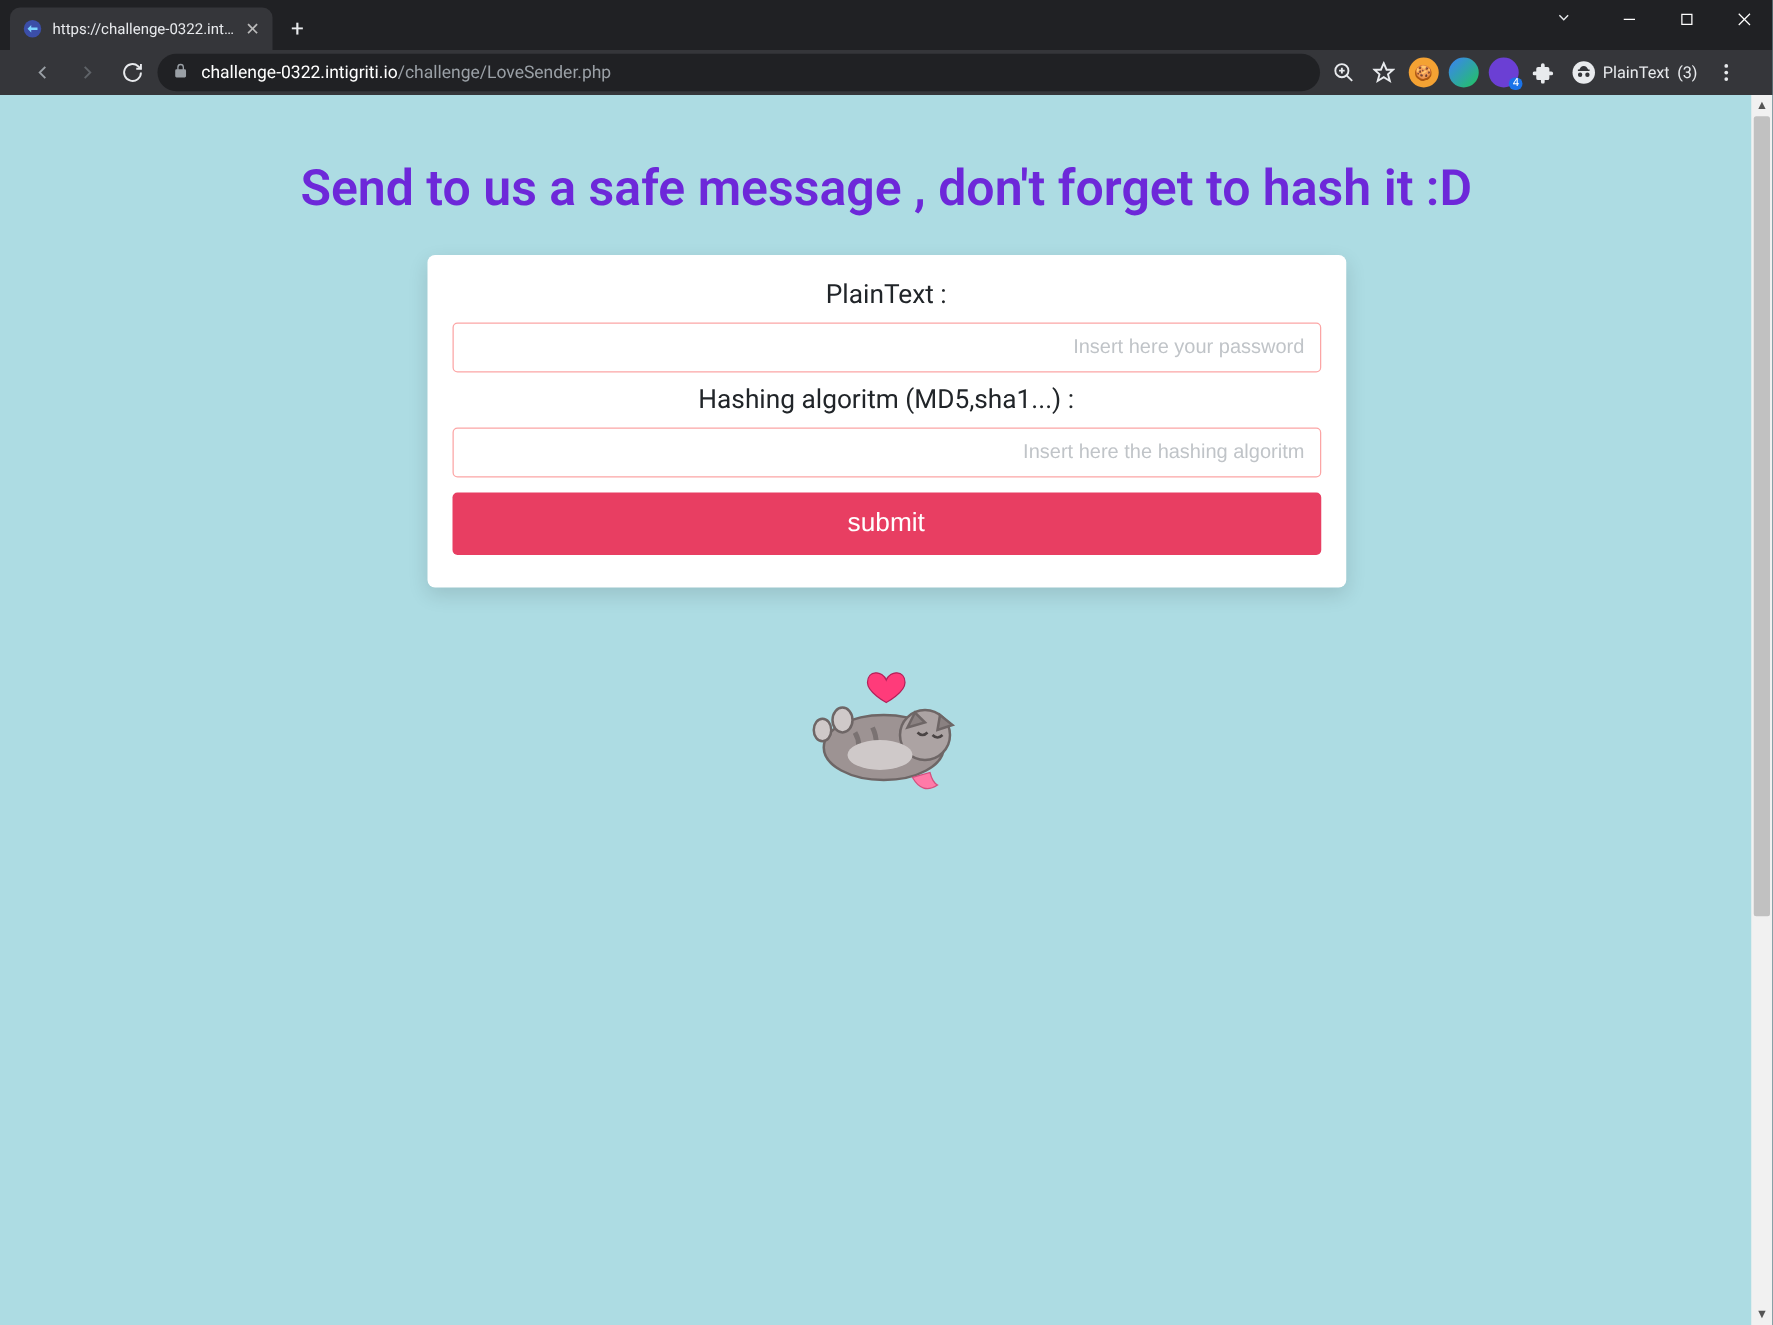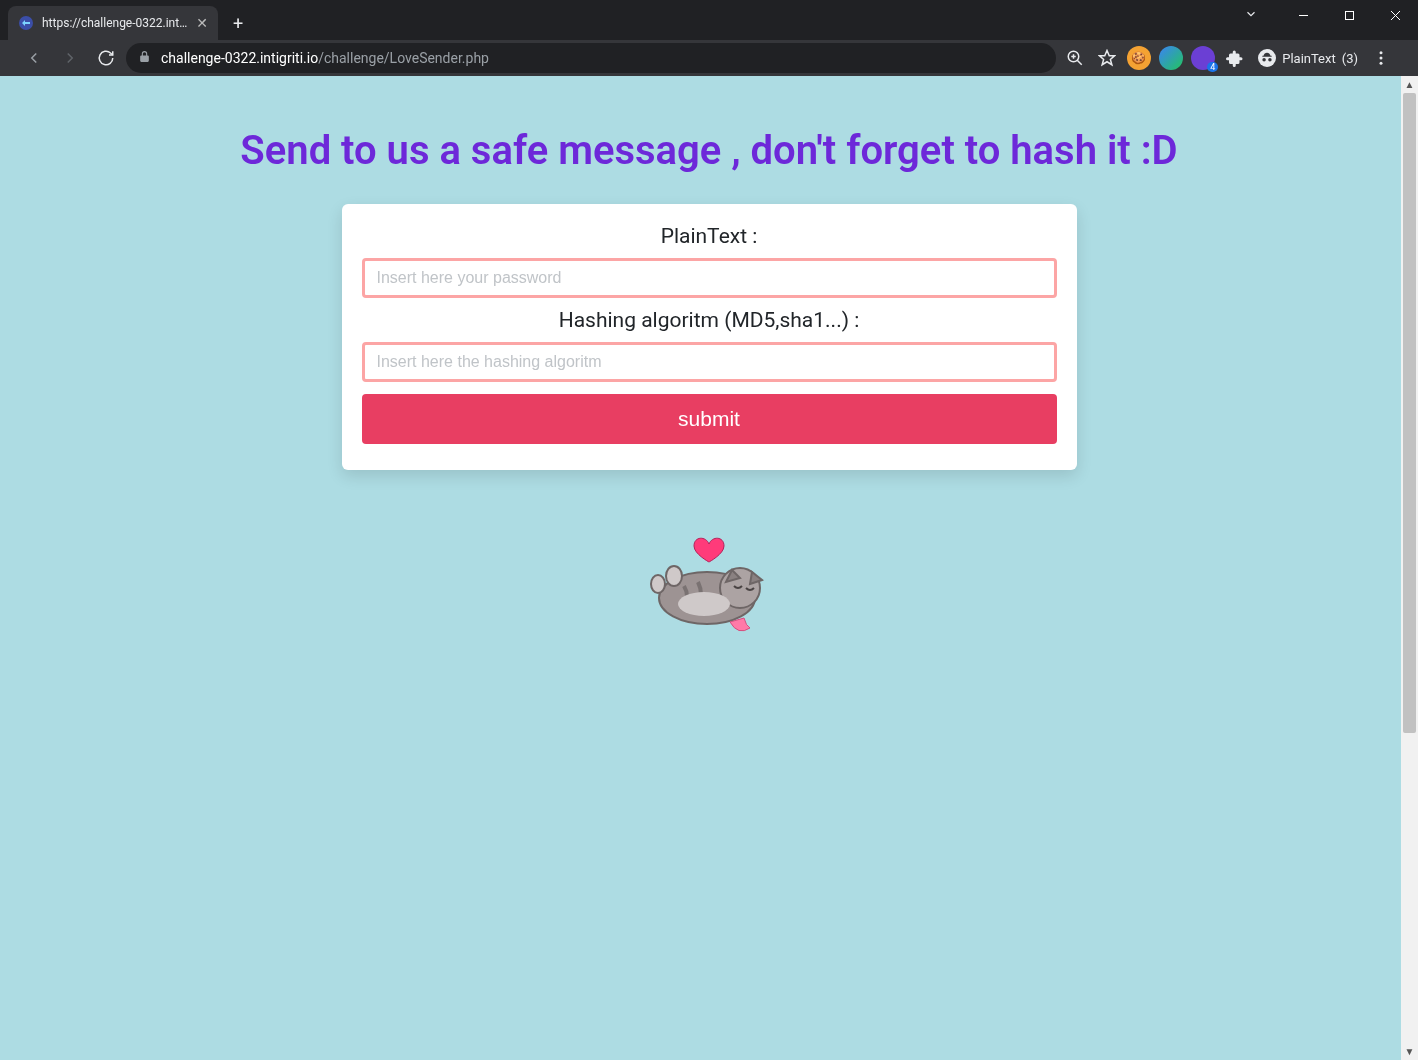--- a/index.html
+++ b/index.html
@@ -87,28 +87,29 @@
       border-radius:6px;
       width: 735px;
       margin: 0 auto;
       padding: 20px 20px 26px 20px;
       box-shadow: 0 6px 16px rgba(0,0,0,0.12);
     }
     .label { font-weight:400; font-size:21px; color:#212529; margin-bottom:10px;text-align:center; }
     .text-input {
       width:100%;
       height:40px;
-      border:3px solid #fca5a5;
+      border:1px solid #fca5a5;
       border-radius:4px;
       padding: 2px 12px;
       font-size:16px;
       color:#495057;
       outline:none;
       margin-bottom: 10px;
       background:#fff;
+      text-align:right;
     }
     .text-input::placeholder { color:#c0c4c8; }
     .submit-btn {
       width:100%;
       height:50px;
       background:#e83e62;
       color:#fff;
       border:none;
       border-radius:4px;
       font-size:21px;

